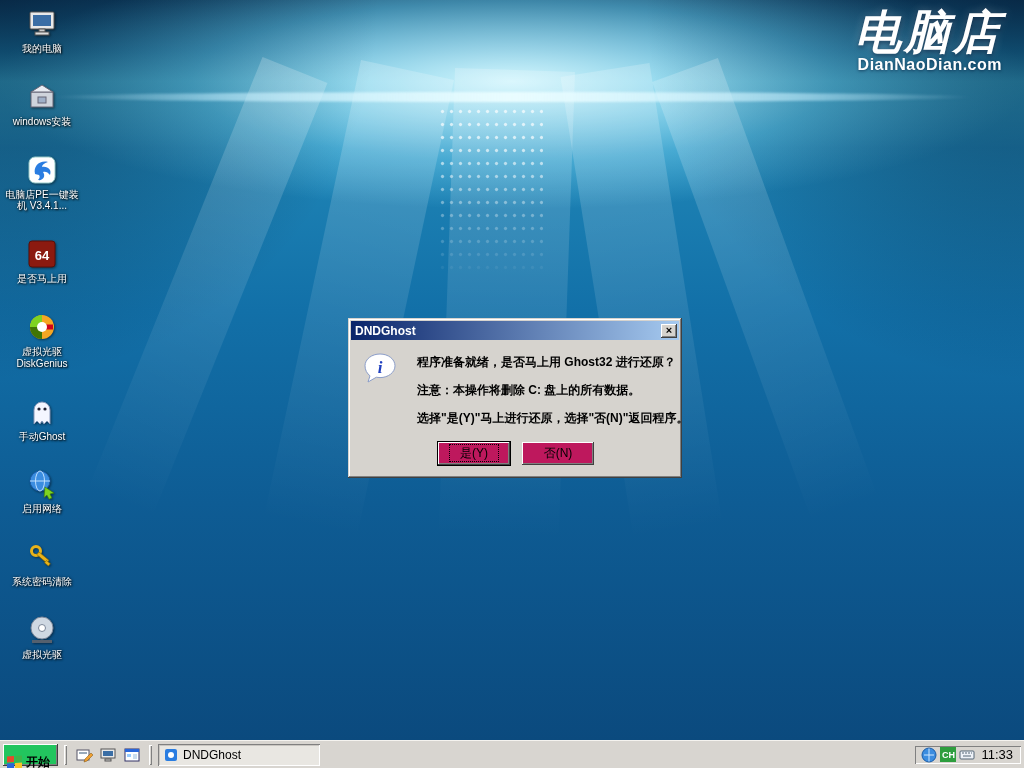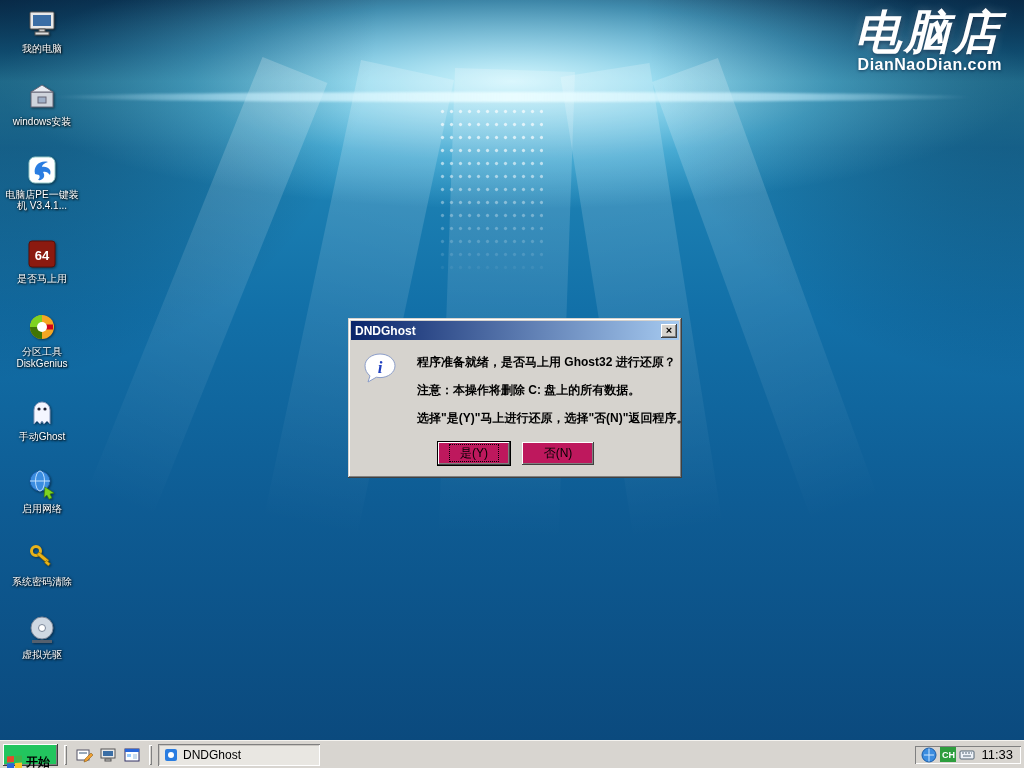--- a/index.html
+++ b/index.html
@@ -198,21 +198,21 @@
     <div class="icon-item">
       <div class="ico">
         <svg viewBox="0 0 32 32">
             <circle cx="16" cy="16" r="12" fill="#f5a623"></circle>
             <path d="M16 4 A12 12 0 0 0 4 16 L16 16 Z" fill="#7ed321"></path>
             <path d="M4 16 A12 12 0 0 0 16 28 L16 16 Z" fill="#417505"></path>
             <rect x="16" y="13.5" width="11" height="5" fill="#d0021b"></rect>
             <circle cx="16" cy="16" r="5" fill="#fff"></circle>
           </svg>
       </div>
-      <div class="ico-label">分区工具 DiskGenius</div>
+      <div class="ico-label">虚拟光驱 DiskGenius</div>
     </div>
 
     <div class="icon-item">
       <div class="ico">
         <svg viewBox="0 0 32 32">
             <path d="M8 28 V14 a8 8 0 0 1 16 0 v14 l-3-3 -3 3 -2-3 -2 3 -3-3 z" fill="#f4f6ff" stroke="#8899bb"></path>
             <circle cx="13" cy="13" r="1.6" fill="#223"></circle>
             <circle cx="19" cy="13" r="1.6" fill="#223"></circle>
           </svg>
       </div>

